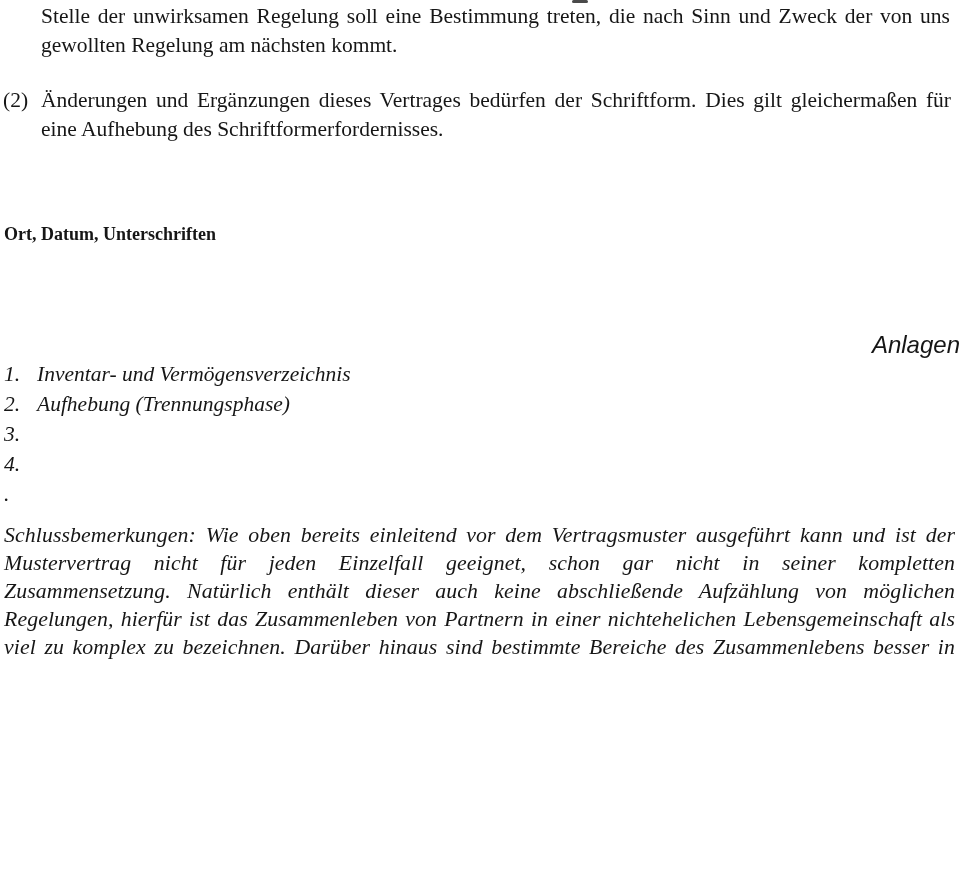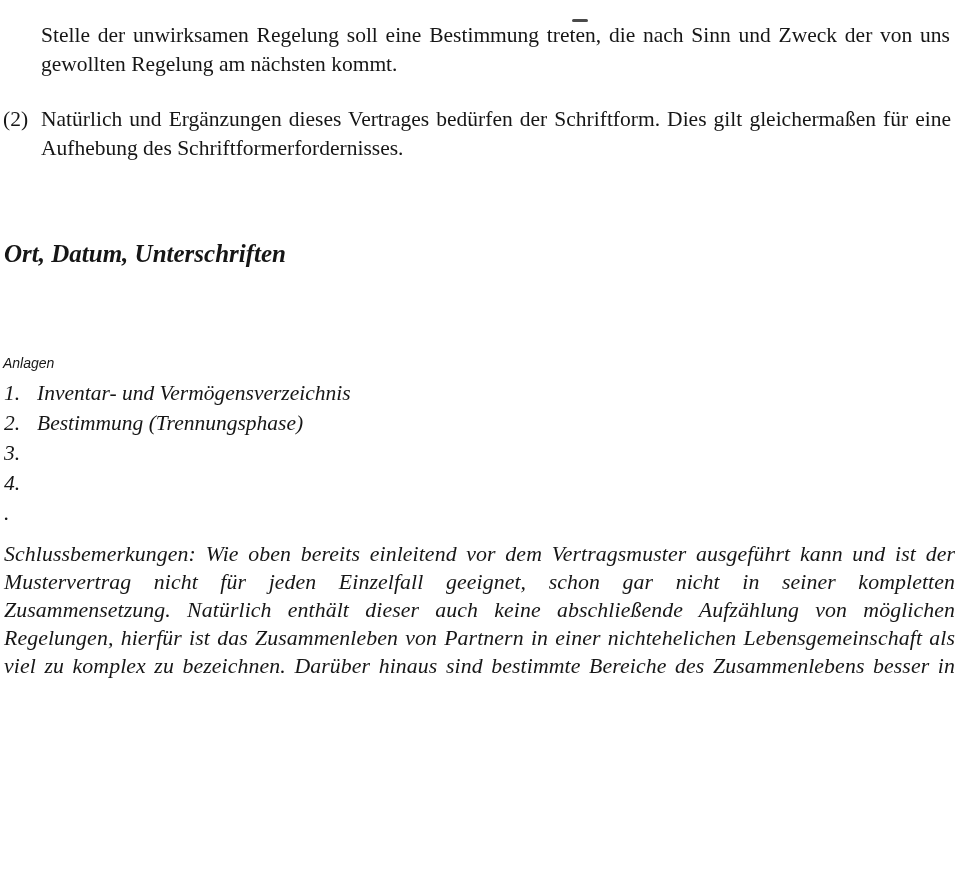--- a/index.html
+++ b/index.html
@@ -5,21 +5,20 @@
   html, body { margin: 0; padding: 0; background: #ffffff; }
   .page {
     position: relative;
     width: 960px;
     height: 662px;
     background: #ffffff;
     color: #161616;
     font-family: "Liberation Serif", serif;
     overflow: hidden;
     box-sizing: border-box;
-    margin-top: 19px;
   }
   
   .scan-speck {
     position: absolute;
     left: 572px;
     top: 0;
     width: 16px;
     height: 3px;
     background: #2a2a2a;
     border-radius: 2px;
@@ -38,32 +37,32 @@
     margin: 26px 9px 0 41px;
     text-indent: -38px;
   }
   .clause-marker {
     display: inline-block;
     width: 38px;
     text-indent: 0;
   }
   .sig-heading {
     margin: 76px 0 0 4px;
-    font-size: 25px;
+    font-size: 18px;
     line-height: 29px;
     font-weight: bold;
-    font-style: italic;
   }
   .anlagen-heading {
     margin: 81px 0 0 3px;
     font-family: "Liberation Sans", sans-serif;
     font-style: italic;
-    font-size: 14px;
+    font-size: 24px;
     line-height: 29px;
     font-weight: 400;
+    text-align: right;
   }
   .attachment-list {
     margin: 0 0 0 4px;
     font-style: italic;
     font-size: 21.5px;
   }
   .attachment-row {
     display: flex;
     line-height: 30px;
   }
@@ -90,34 +89,34 @@
 </style>
 </head>
 <body>
 
 <div class="page">
 
   <div class="scan-speck"></div>
 
   <p class="para para-indent">Stelle der unwirksamen Regelung soll eine Bestimmung treten, die nach Sinn und Zweck der von uns gewollten Regelung am nächsten kommt.</p>
 
-  <p class="para para-hanging"><span class="clause-marker">(2)</span><span>Natürlich und Ergänzungen dieses Vertrages bedürfen der Schriftform. Dies gilt gleichermaßen für eine Aufhebung des Schriftformerfordernisses.</span></p>
+  <p class="para para-hanging"><span class="clause-marker">(2)</span><span>Änderungen und Ergänzungen dieses Vertrages bedürfen der Schriftform. Dies gilt gleichermaßen für eine Aufhebung des Schriftformerfordernisses.</span></p>
 
   <p class="sig-heading">Ort, Datum, Unterschriften</p>
 
   <p class="anlagen-heading">Anlagen</p>
 
   <div class="attachment-list">
     <div class="attachment-row">
       <span class="attachment-num">1.</span>
       <span class="attachment-text">Inventar- und Vermögensverzeichnis</span>
     </div>
     <div class="attachment-row">
       <span class="attachment-num">2.</span>
-      <span class="attachment-text">Bestimmung (Trennungsphase)</span>
+      <span class="attachment-text">Aufhebung (Trennungsphase)</span>
     </div>
     <div class="attachment-row">
       <span class="attachment-num">3.</span>
       <span class="attachment-text"></span>
     </div>
     <div class="attachment-row">
       <span class="attachment-num">4.</span>
       <span class="attachment-text"></span>
     </div>
     <div class="attachment-row">

